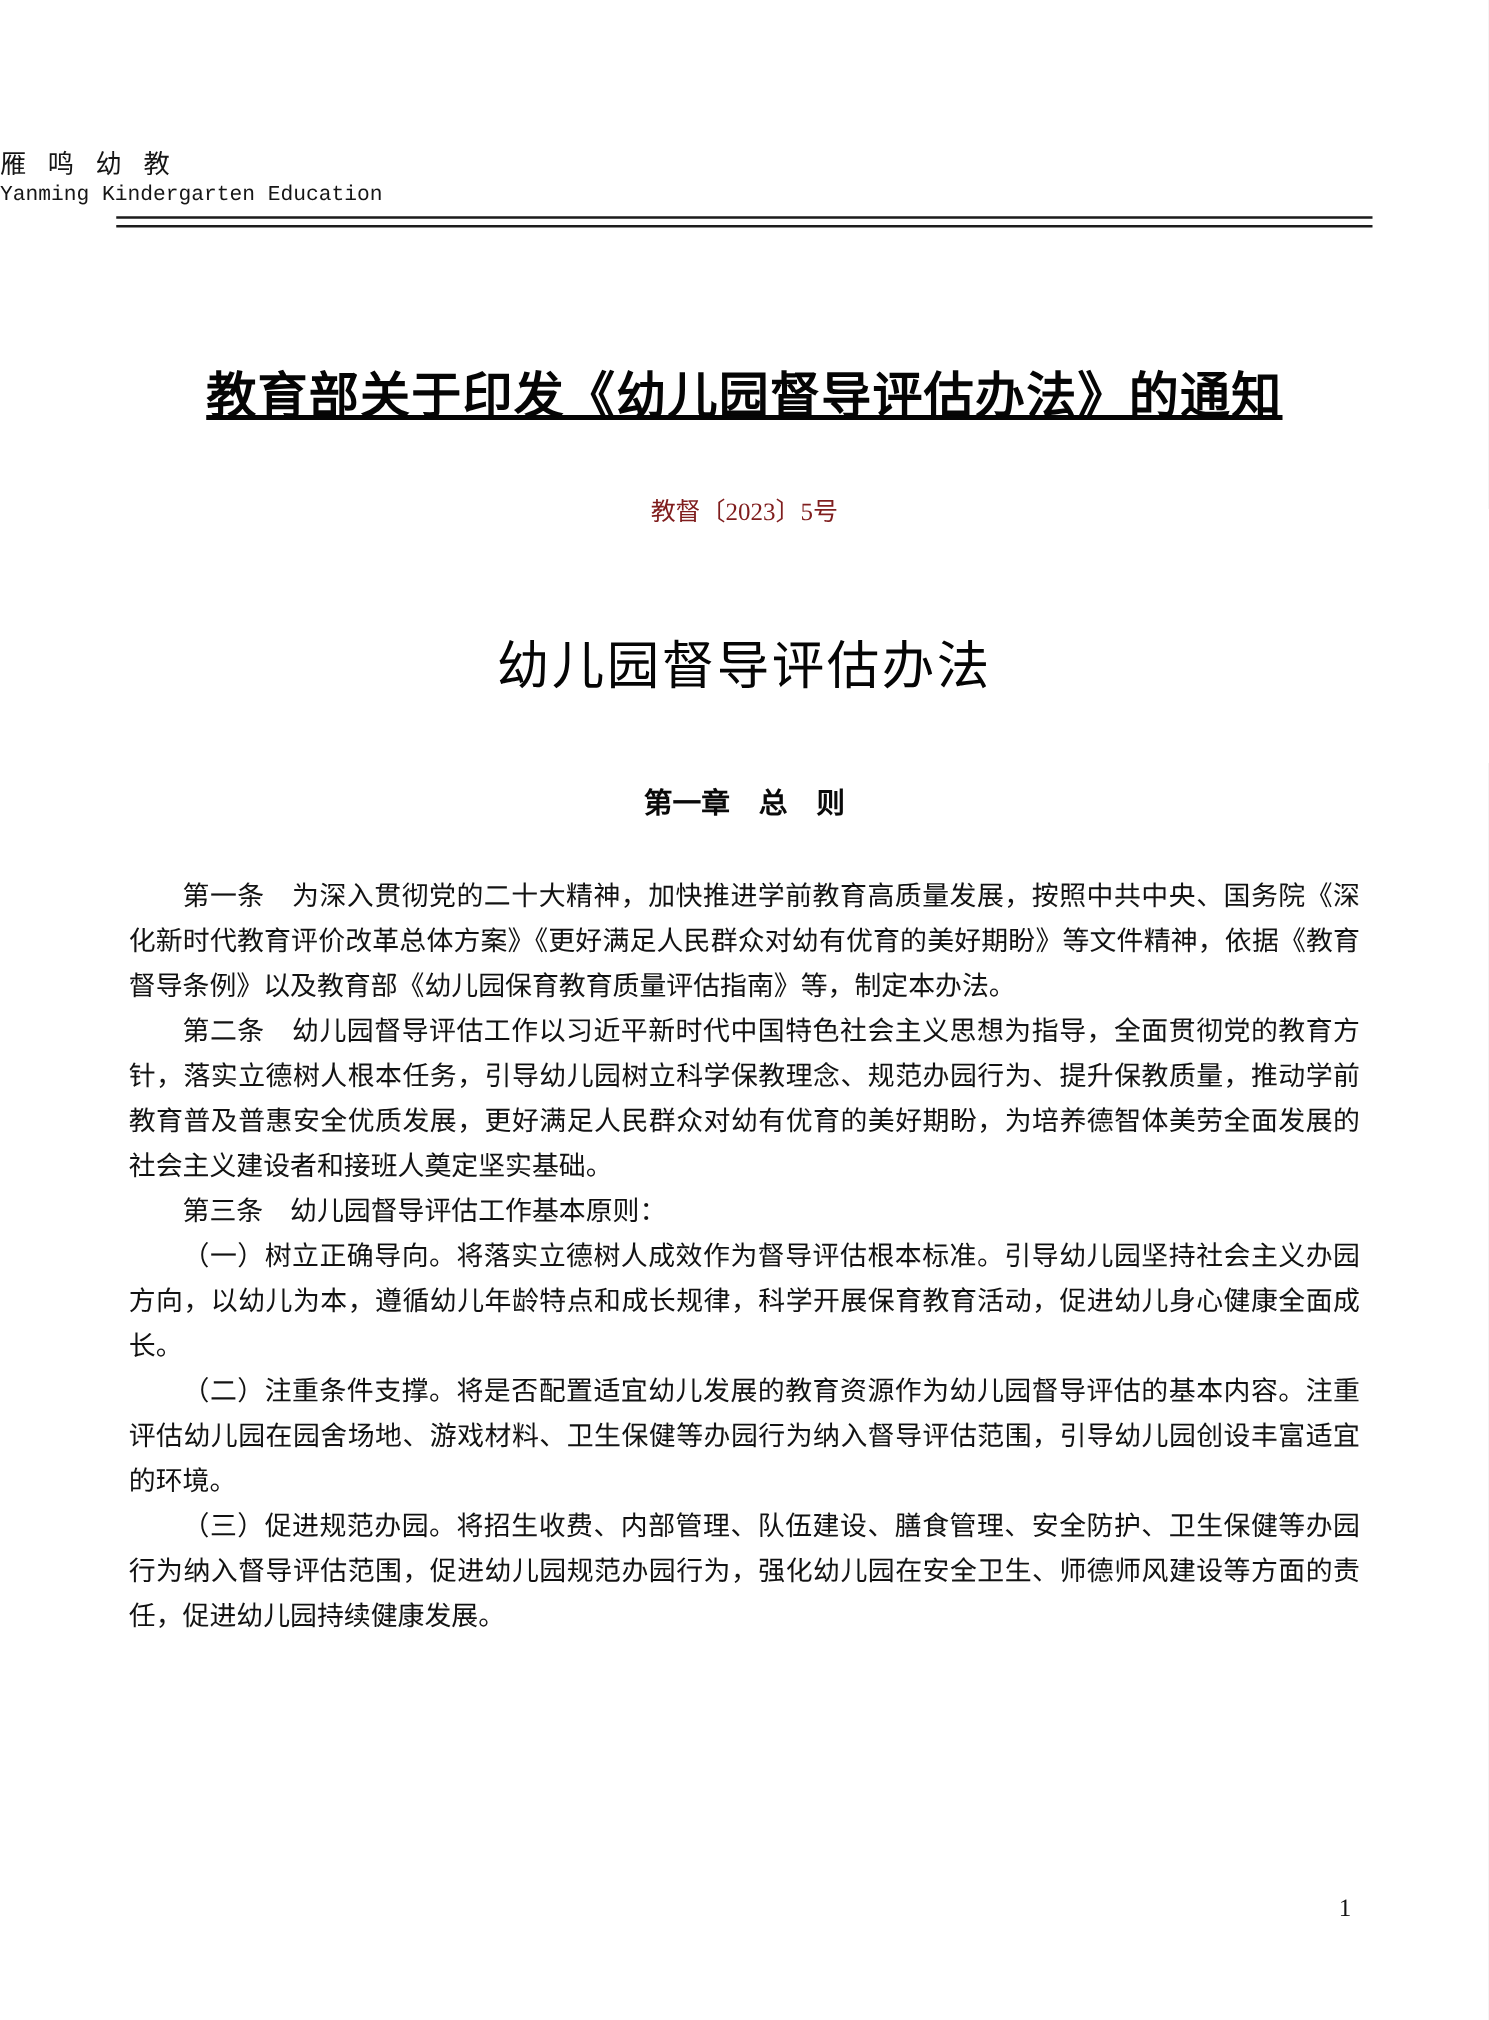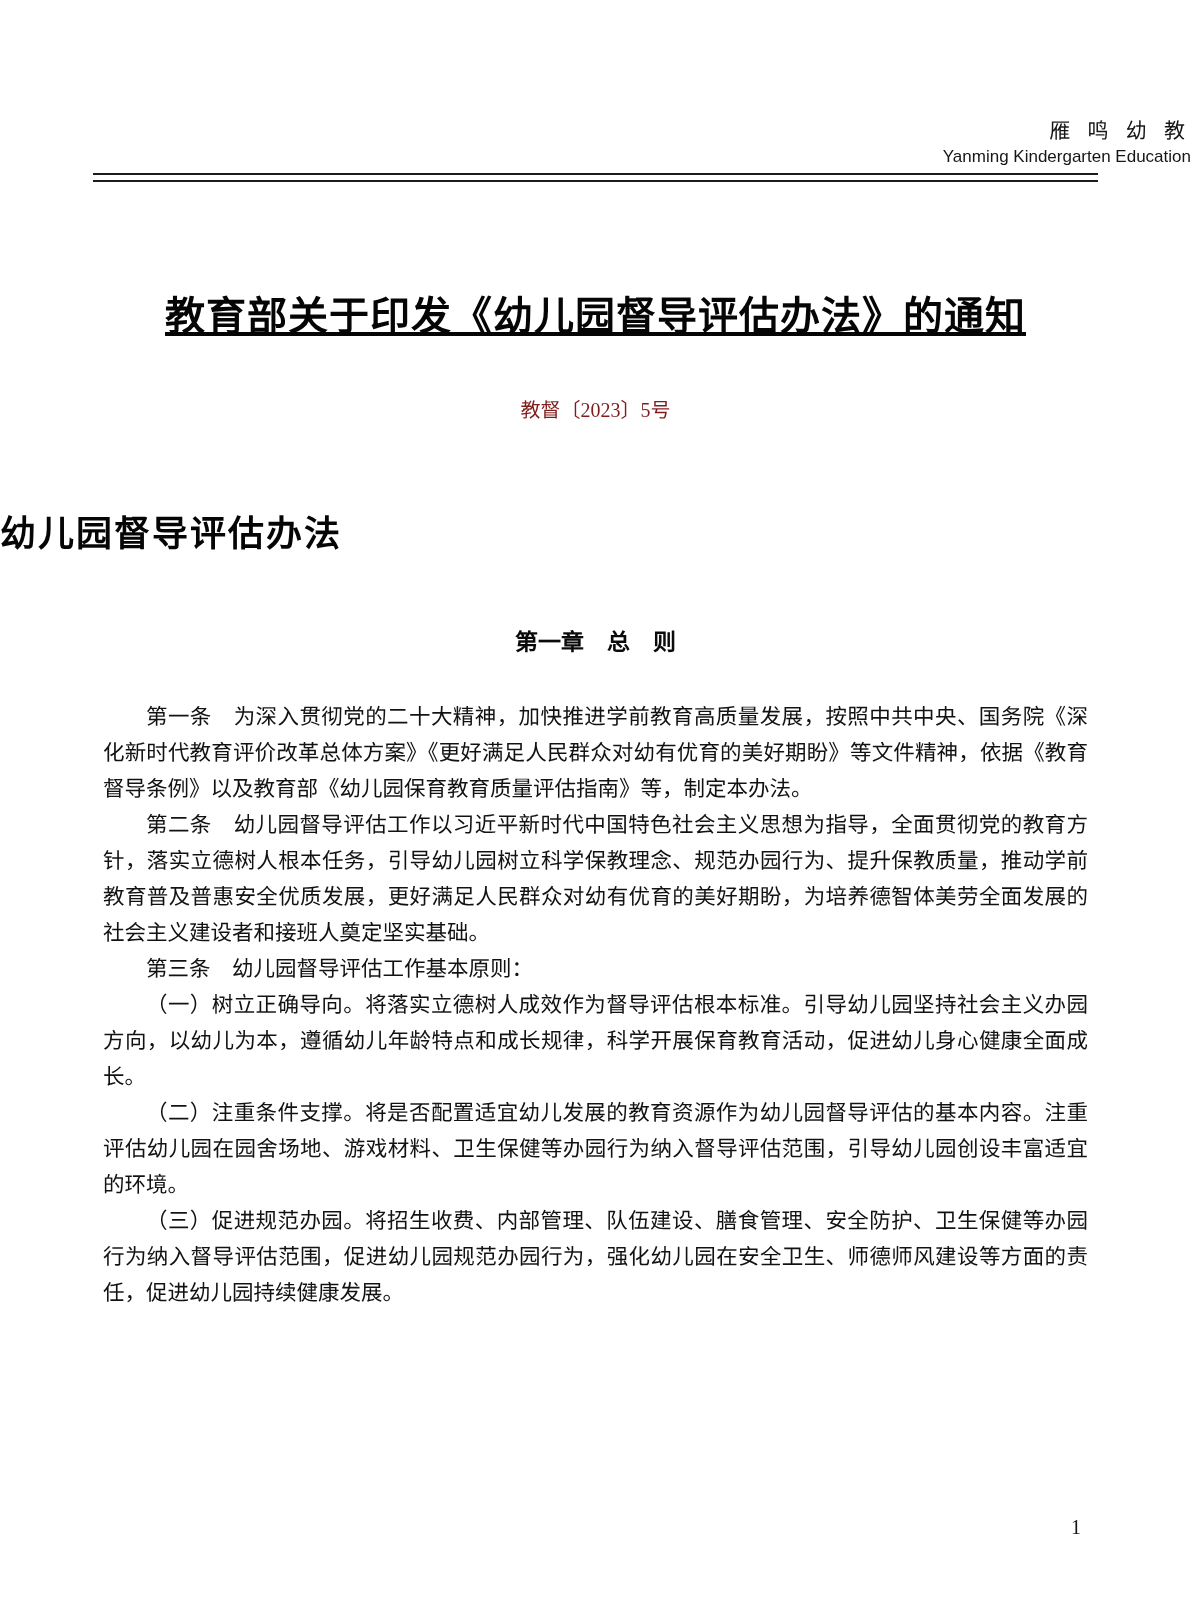--- a/index.html
+++ b/index.html
@@ -15,31 +15,31 @@
     background: #ffffff;
     color: #111111;
     font-family: "Liberation Serif", "DejaVu Serif", serif;
     overflow: hidden;
     box-sizing: border-box;
   }
 
   
   .letterhead {
     padding-top: 118px;
-    text-align: right;
+    text-align: left;
   }
   .brand-cn {
     font-size: 21px;
     line-height: 27px;
     letter-spacing: 6px;
     font-weight: 500;
     color: #161616;
   }
   .brand-en {
-    font-family: Liberation Sans, sans-serif;
+    font-family: Liberation Mono, monospace;
     font-size: 17px;
     line-height: 24px;
     color: #161616;
   }
   .head-rule {
     width: 1005px;
     height: 9px;
     margin: 4px auto 0 auto;
     border-top: 2.5px solid #1c1c1c;
     border-bottom: 2.5px solid #1c1c1c;
@@ -84,24 +84,24 @@
     padding-right: 52px;
   }
   .date-line {
     text-align: right !important;
     padding-right: 20px;
   }
 
   
   .reg-title {
     margin-top: 86px;
-    text-align: left;
-    font-size: 36px;
+    text-align: center;
+    font-size: 42px;
     line-height: 50px;
-    font-weight: bold;
+    font-weight: normal;
     letter-spacing: 2px;
     color: #050505;
   }
   .chapter-heading {
     margin-top: 68px;
     text-align: center;
     font-family: "Liberation Sans", "DejaVu Sans", sans-serif;
     font-size: 23px;
     line-height: 30px;
     font-weight: bold;

